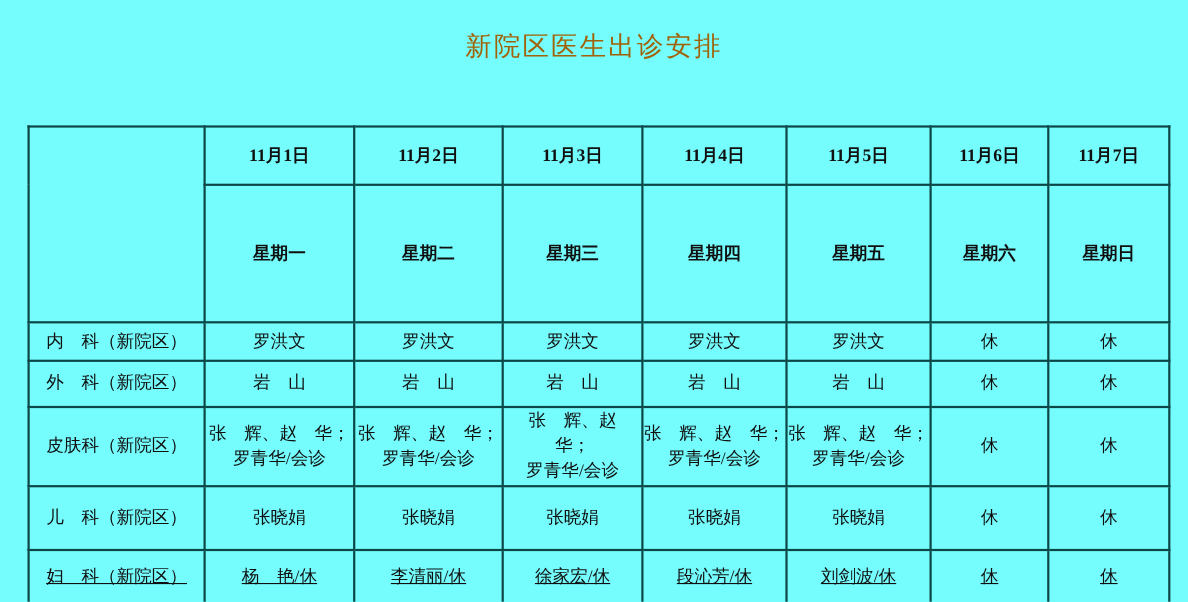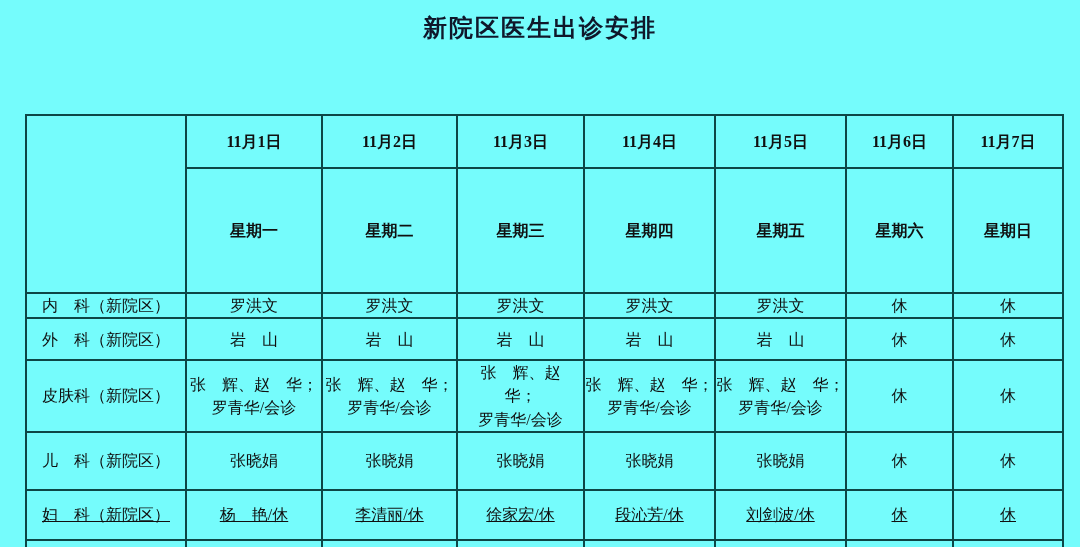--- a/index.html
+++ b/index.html
@@ -10,28 +10,28 @@
     width: 1080px;
     height: 547px;
     background: #75FCFC;
     position: relative;
     overflow: hidden;
     font-family: "Liberation Serif", "DejaVu Serif", serif;
     color: #101010;
   }
   .page-title {
     position: absolute;
-    top: 12px;
+    top: 26px;
     left: 0;
     width: 1080px;
     text-align: center;
     font-size: 24px;
-    font-weight: bold;
+    font-weight: normal;
     letter-spacing: 2px;
-    color: #0f172a;
+    color: #a16207;
   }
   table.schedule {
     position: absolute;
     left: 25px;
     top: 85px;
     width: 1037px;
     border-collapse: collapse;
     table-layout: fixed;
     margin-top: 29px;
   }
@@ -40,21 +40,21 @@
     text-align: center;
     vertical-align: middle;
     font-size: 16px;
     padding: 0;
     white-space: pre-line;
     line-height: 1.45;
     overflow: hidden;
   }
   tr.row-dates    { height: 53px; }
   tr.row-weekdays { height: 125px; }
-  tr.row-neike    { height: 25px; }
+  tr.row-neike    { height: 35px; }
   tr.row-waike    { height: 42px; }
   tr.row-pifuke   { height: 58px; }
   tr.row-erke     { height: 58px; }
   tr.row-fuke     { height: 50px; text-decoration: underline; }
   tr.row-empty    { height: 50px; }
   td.date {
     font-size: 15px;
     font-weight: bold;
   }
   td.date-last {

